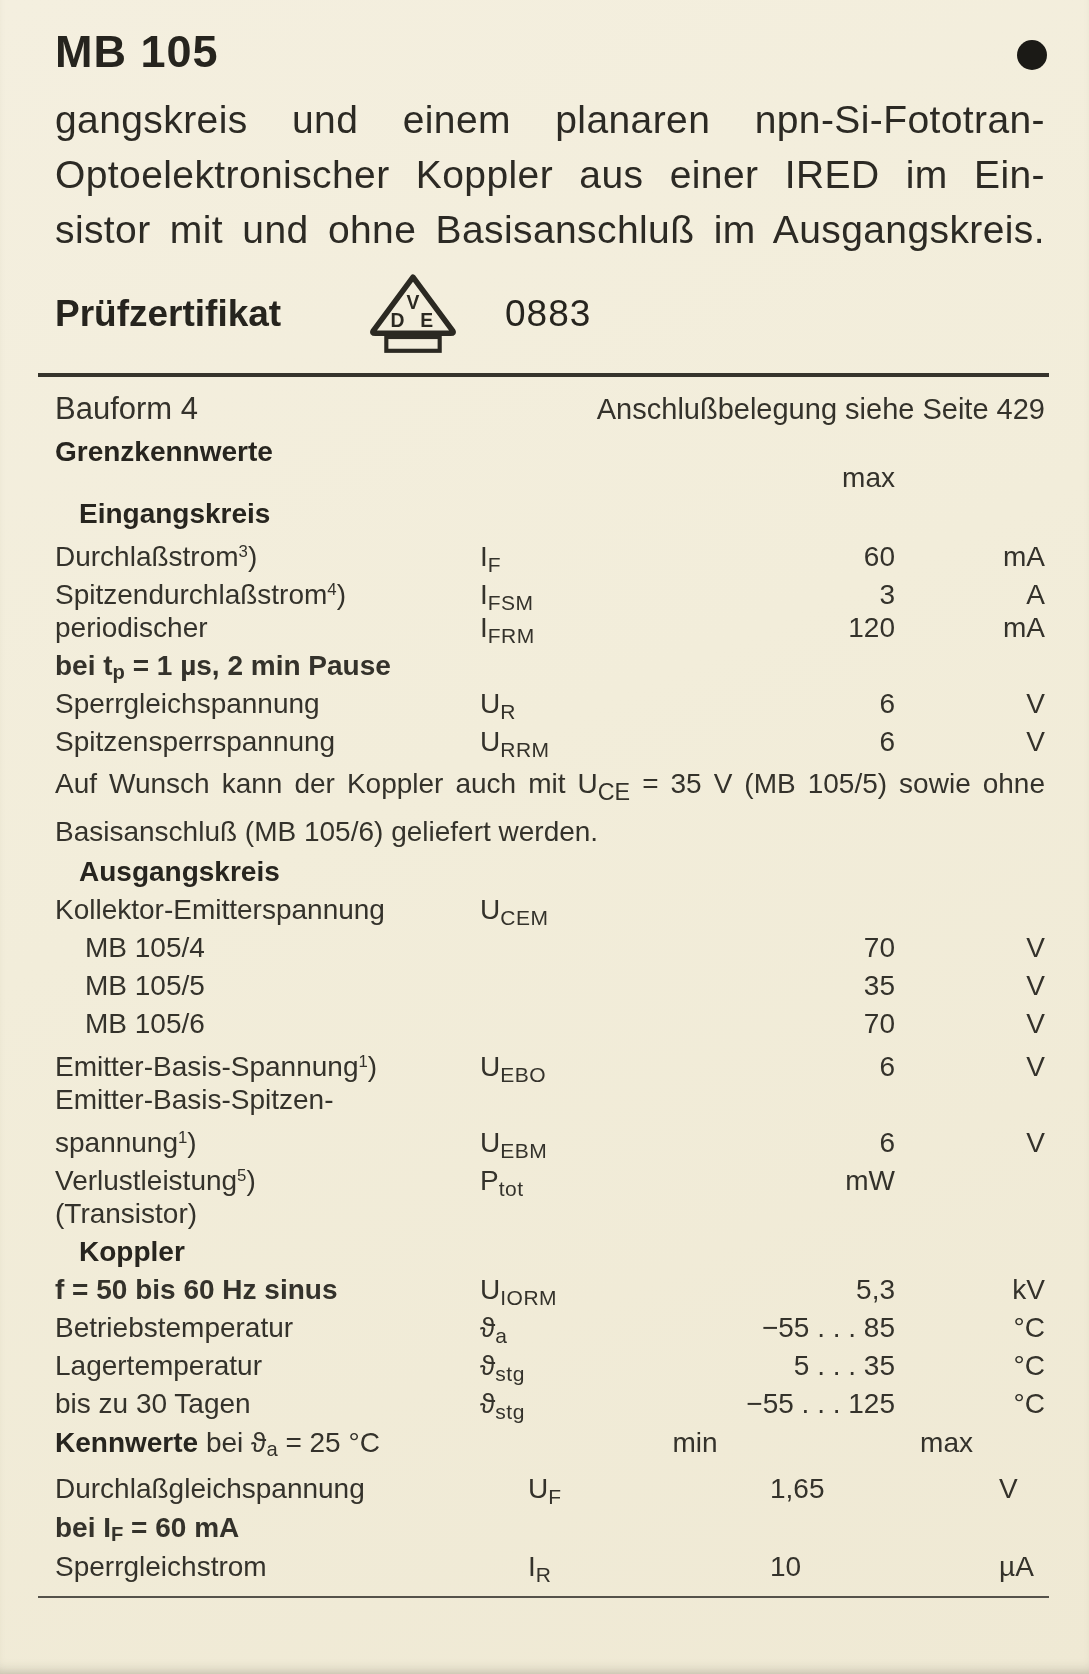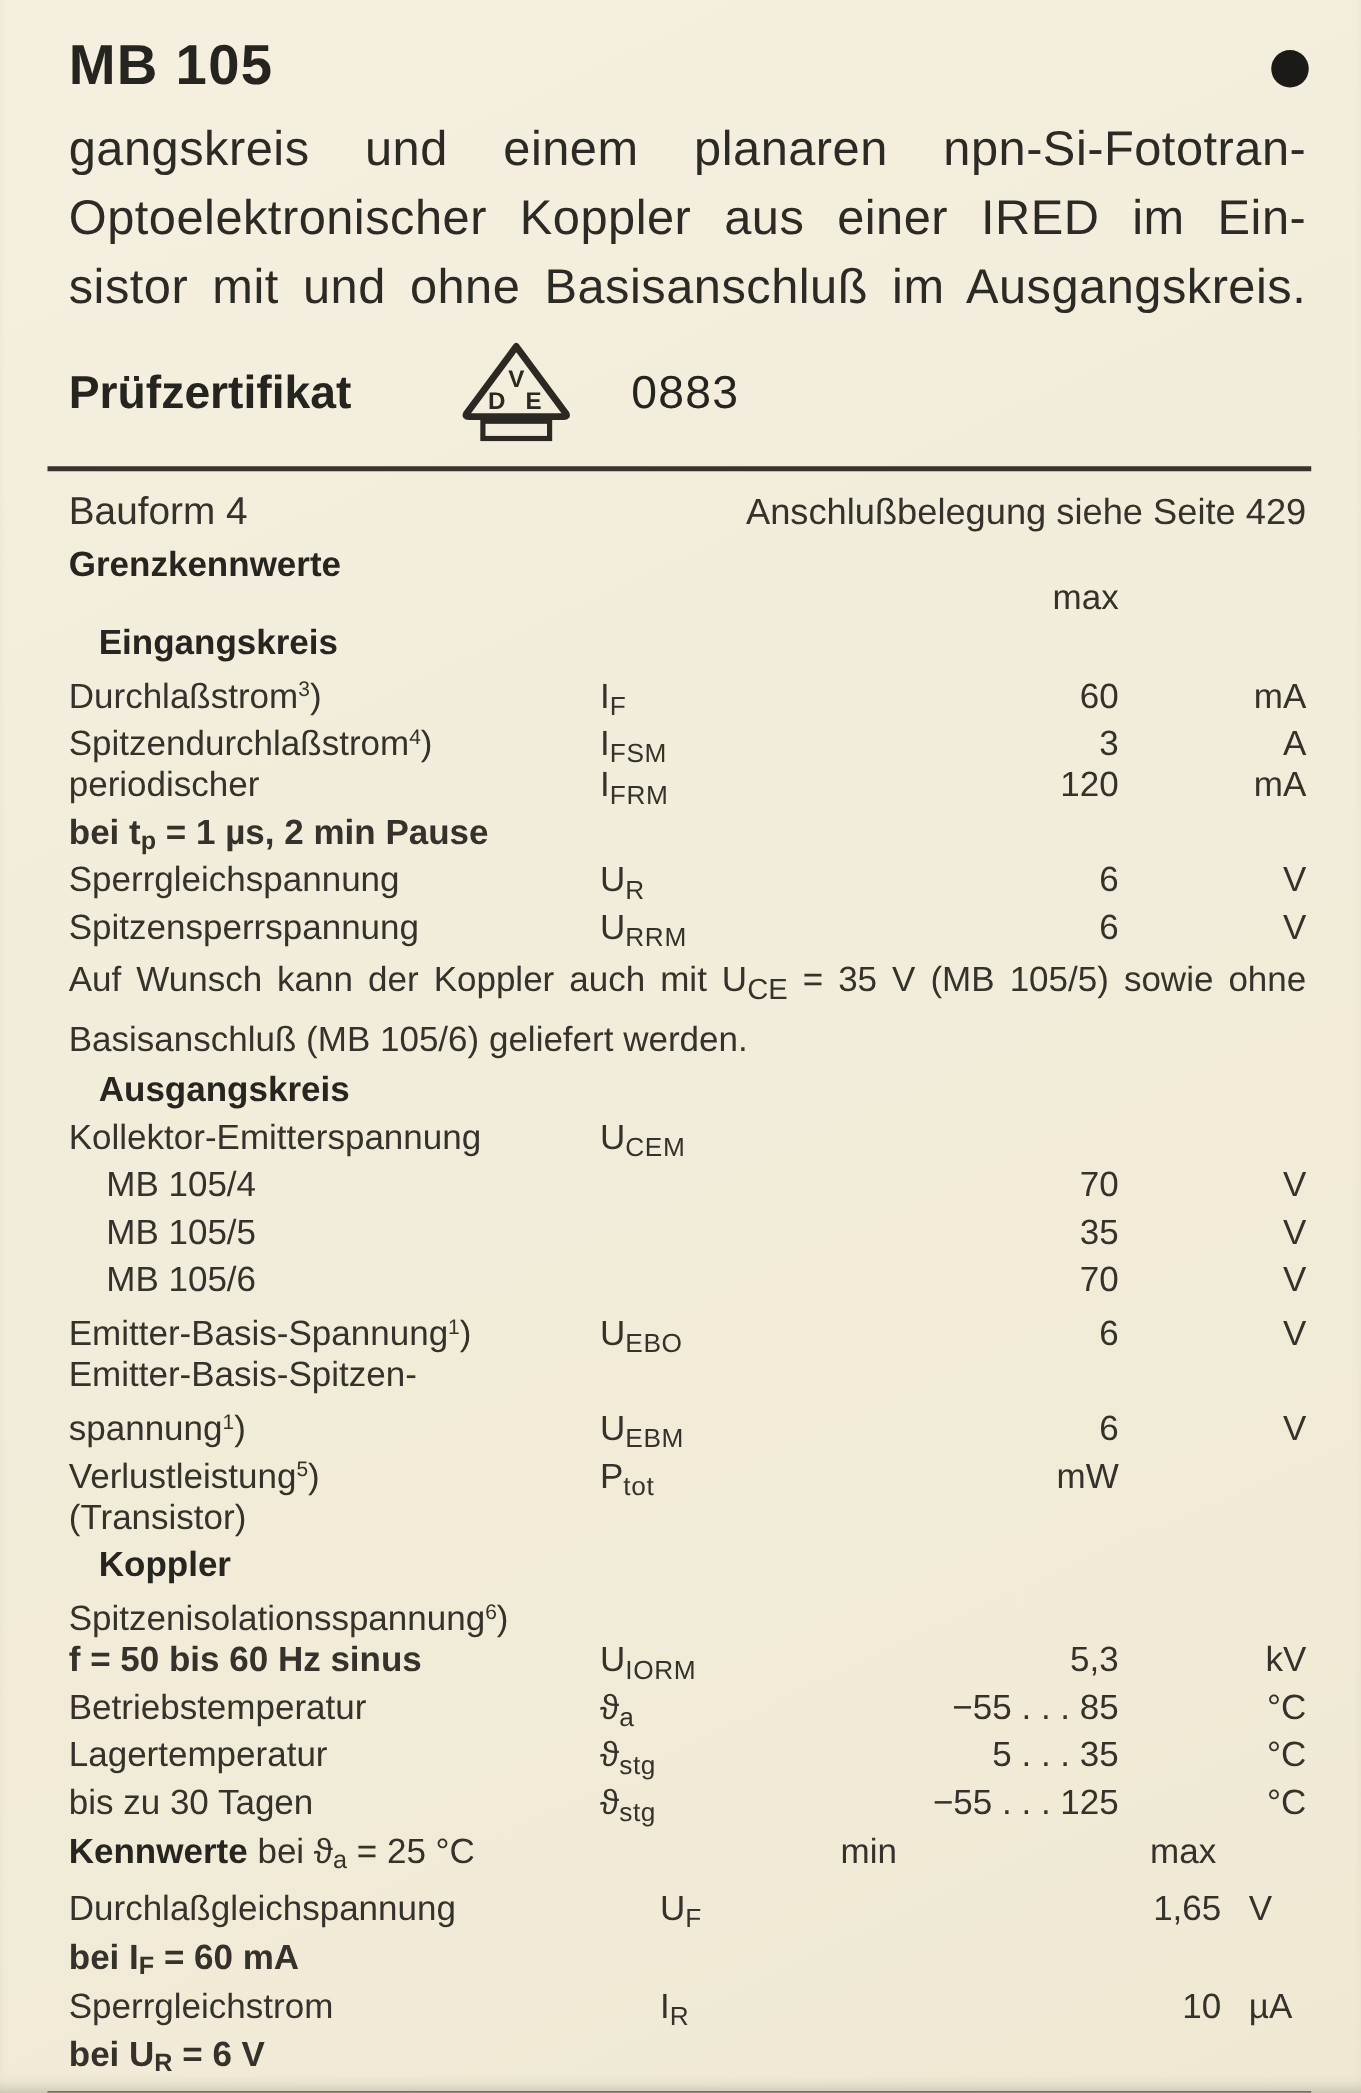--- a/index.html
+++ b/index.html
@@ -52,21 +52,21 @@
   .indent { padding-left:30px; }
   .note { margin:3px 0 1px 0; line-height:40px; }
   .note-l1 { text-align:justify; text-align-last:justify; }
 
   
   .kgrid { display:grid; grid-template-columns:425px 140px 150px 215px 1fr; align-items:baseline; height:39px; line-height:39px; }
   .khead { height:46px; line-height:40px; }
   .khead .minhdr { text-align:center; }
   .khead .maxhdr2 { text-align:right; padding-right:12px; }
   .kgrid .sym { padding-left:48px; }
-  .kgrid .kval { text-align:right; padding-right:8px; }
+  .kgrid .kval { text-align:left; padding-right:8px; }
   .kgrid .kunit { text-align:left; padding-left:14px; }
 </style>
 </head>
 <body>
 
 <div class="page">
 
   <h1 class="title">MB 105</h1>
   <span class="corner-dot"></span>
 
@@ -212,26 +212,20 @@
 
     <div class="grid">
       <span class="lbl">(Transistor)</span>
       <span></span>
         <span></span>
         <span></span>
     </div>
 
     <div class="section">Koppler</div>
 
-    <div class="grid">
-      <span class="lbl"><span>Spitzenisolationsspannung</span><sup class="fn">6</sup><span>)</span></span>
-      <span></span>
-        <span></span>
-        <span></span>
-    </div>
 
     <div class="grid cond">
       <span class="lbl">f = 50 bis 60 Hz sinus</span>
       <span class="sym"><span>U</span><sub>IORM</sub></span>
       <span class="val">5,3</span>
       <span class="unit">kV</span>
     </div>
 
     <div class="grid">
       <span class="lbl">Betriebstemperatur</span>
@@ -279,25 +273,18 @@
     </div>
 
     <div class="kgrid">
       <span class="lbl">Sperrgleichstrom</span>
       <span class="sym"><span>I</span><sub>R</sub></span>
       <span></span>
       <span class="kval">10</span>
       <span class="kunit">µA</span>
     </div>
 
-    <div class="kgrid cond">
-      <span class="lbl"><span>bei U</span><sub>R</sub><span> = 6 V</span></span>
-      <span></span>
-        <span></span>
-        <span></span>
-        <span></span>
-    </div>
 
   </div>
 
   <div class="rule-bottom"></div>
 
 </div>
 
 </body></html>

